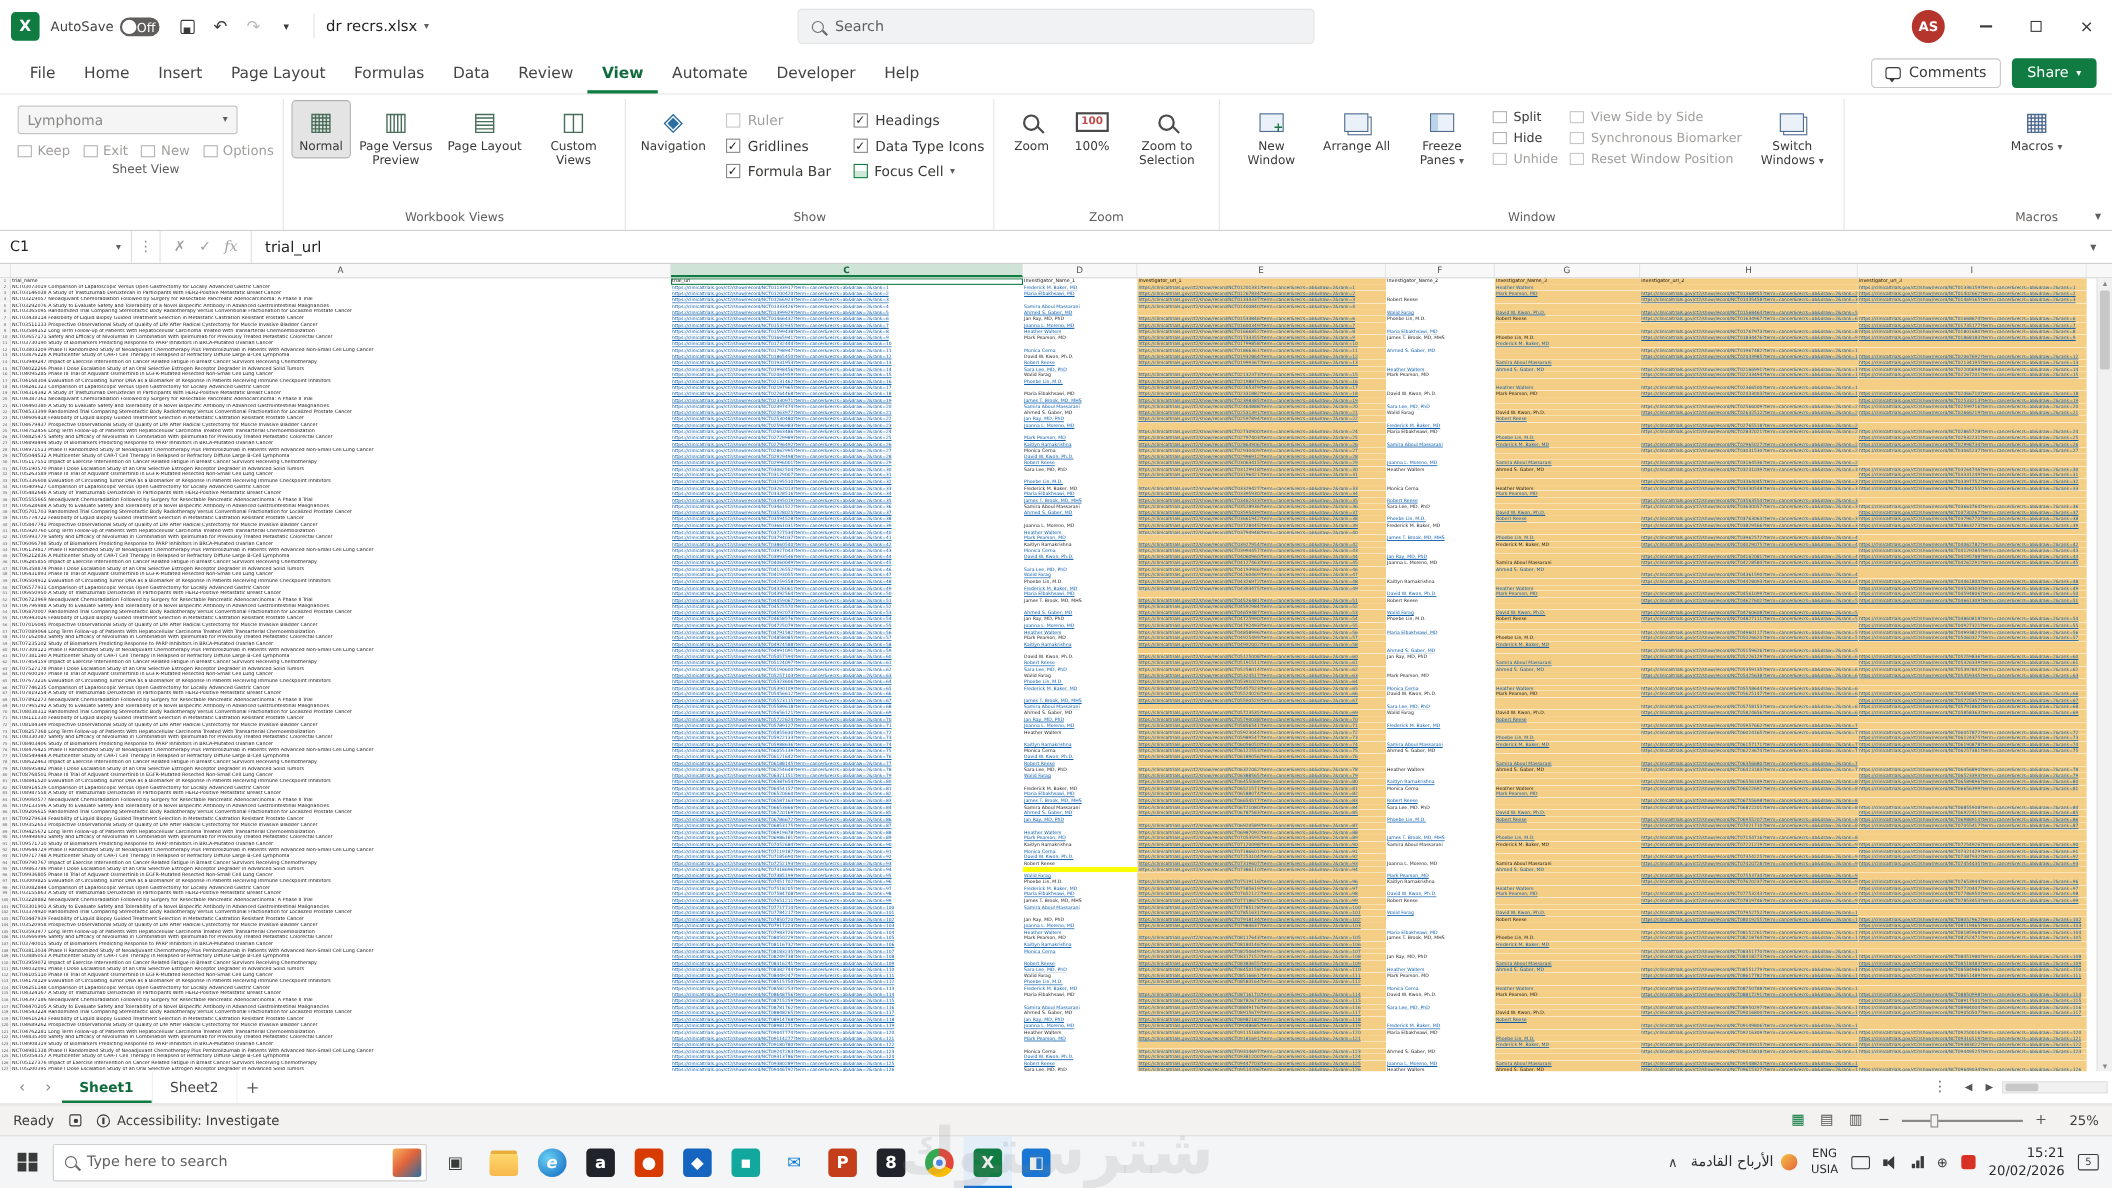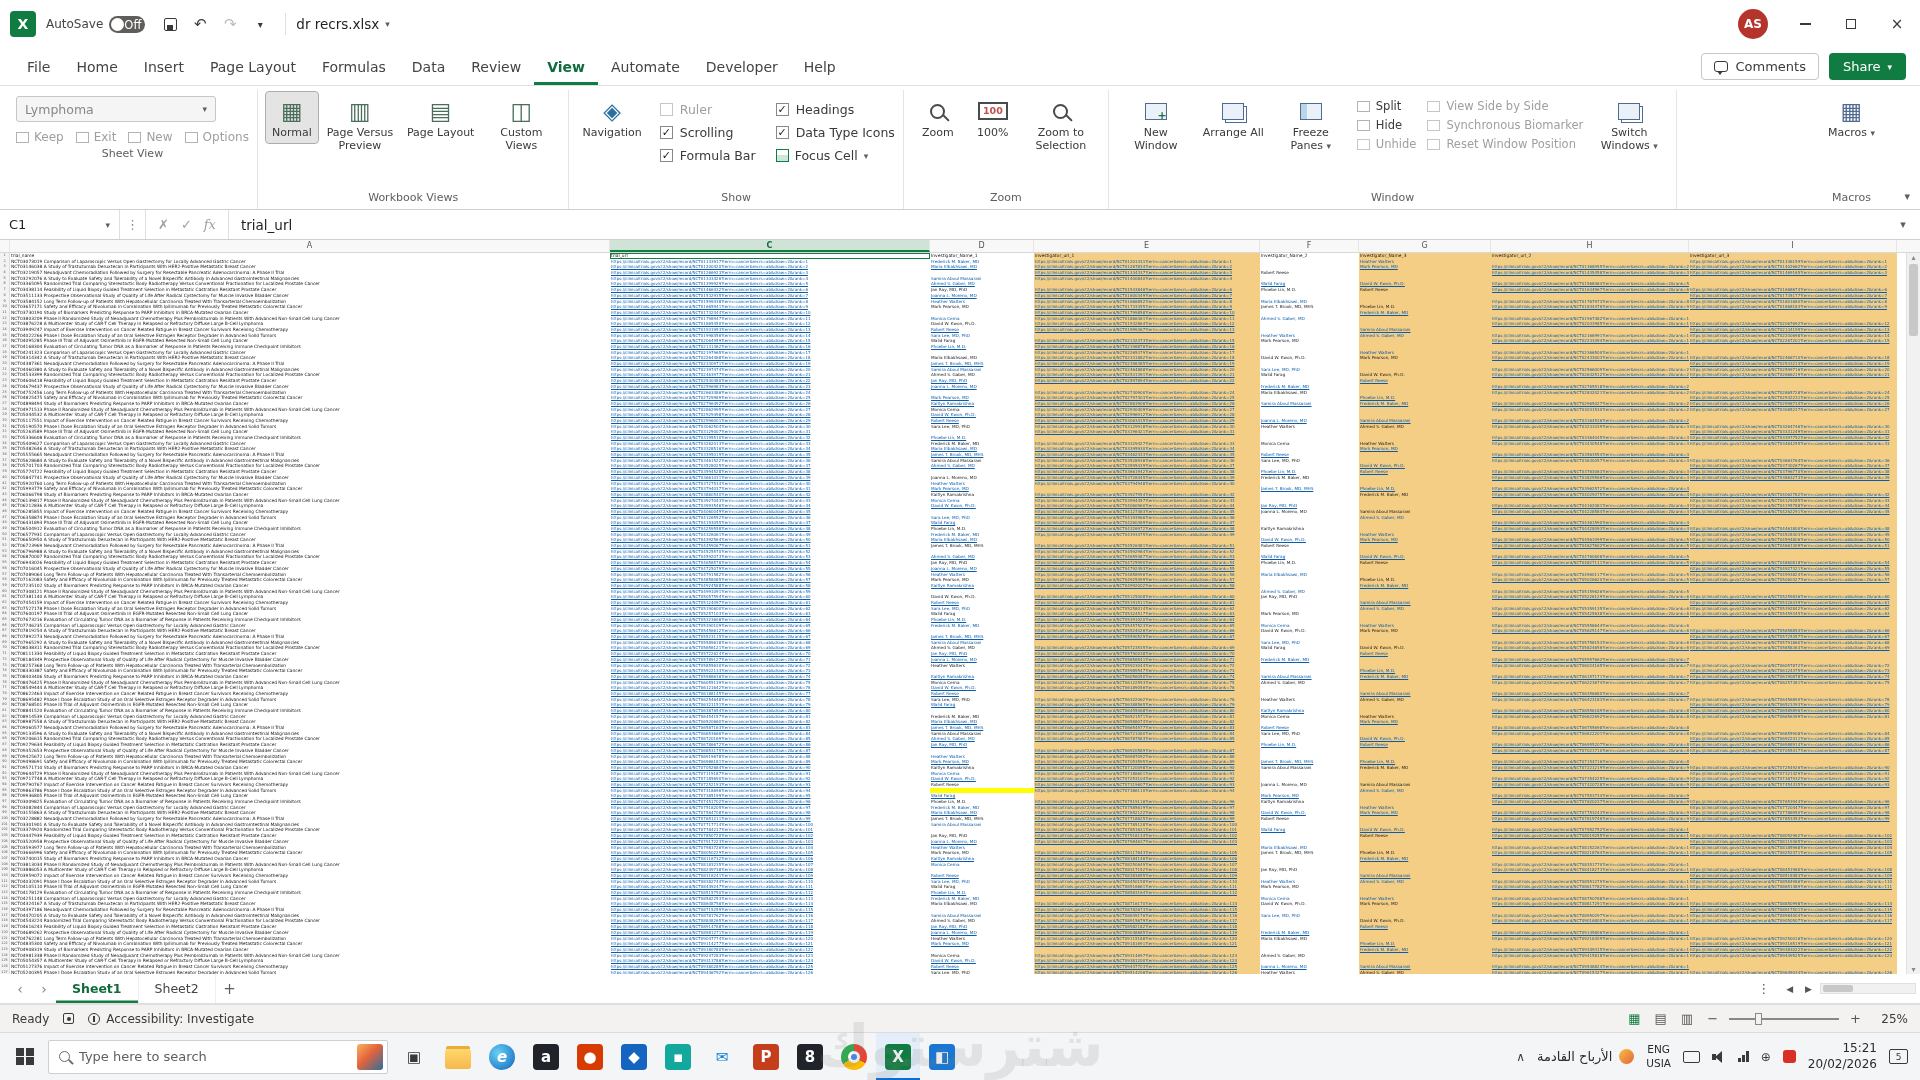--- a/index.html
+++ b/index.html
@@ -182,20 +182,24 @@
         <span class="saveic"></span>
       </button>
     <button class="qbtn">↶</button>
     <button class="qbtn disabled">↷</button>
     <button class="qbtn" style="font-size:10px">▾</button>
     <span class="tdivider"></span>
     <div class="fname">
       <span>dr recrs.xlsx</span>
       <span class="arrowdn">▾</span>
     </div>
+    <div class="tsearchbox">
+      <span class="mag"></span>
+      <span>Search</span>
+    </div>
     <div class="tright">
       <span class="avatar">AS</span>
       <button class="winctl">
           <span class="minbar"></span>
         </button>
       <button class="winctl">
           <span class="maxbox"></span>
         </button>
       <button class="winctl">×</button>
     </div>
@@ -285,21 +289,21 @@
           <span class="bicon" style="color:#2B6EA0">◈</span>
           <span>Navigation</span>
         </button>
         <div class="showgrid" id="showchecks">
           <div class="chk disabled">
               <span class="box"></span>
               <span class="clab">Ruler</span>
             </div>
             <div class="chk">
               <span class="box">✓</span>
-              <span class="clab">Scrolling</span>
+              <span class="clab">Gridlines</span>
             </div>
             <div class="chk">
               <span class="box">✓</span>
               <span class="clab">Formula Bar</span>
             </div>
             <div class="chk">
               <span class="box">✓</span>
               <span class="clab">Headings</span>
             </div>
             <div class="chk">

